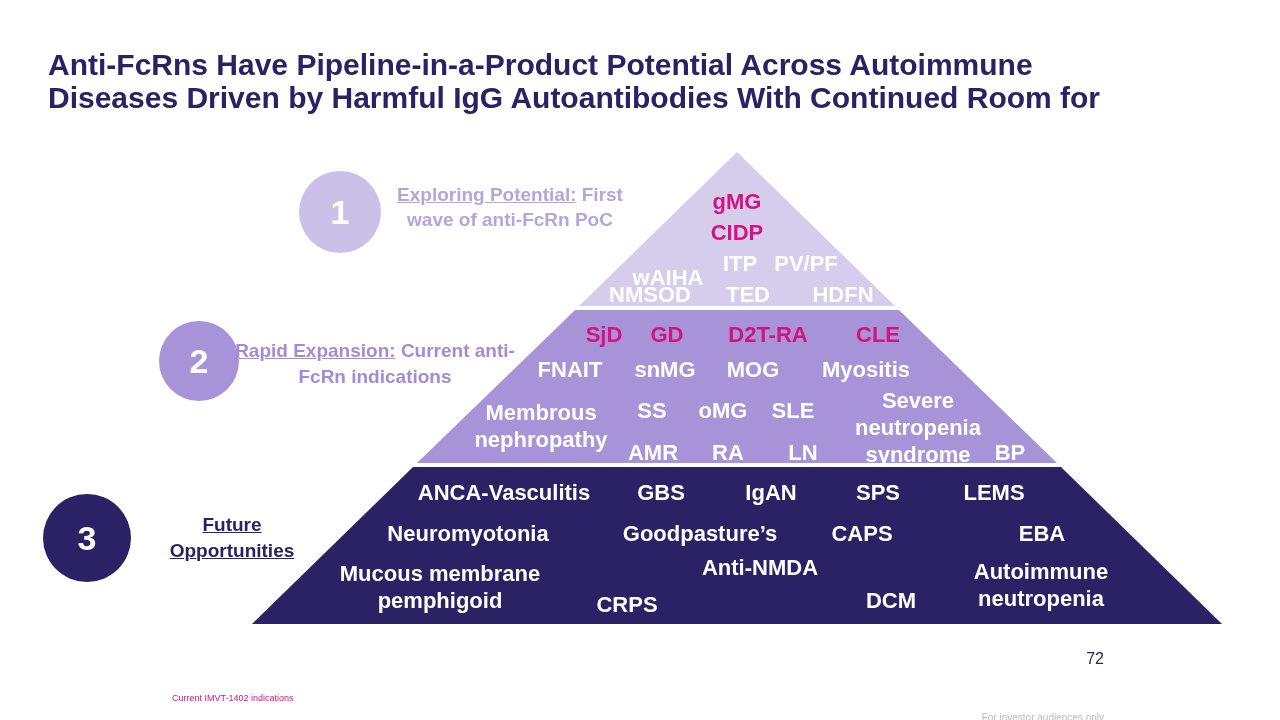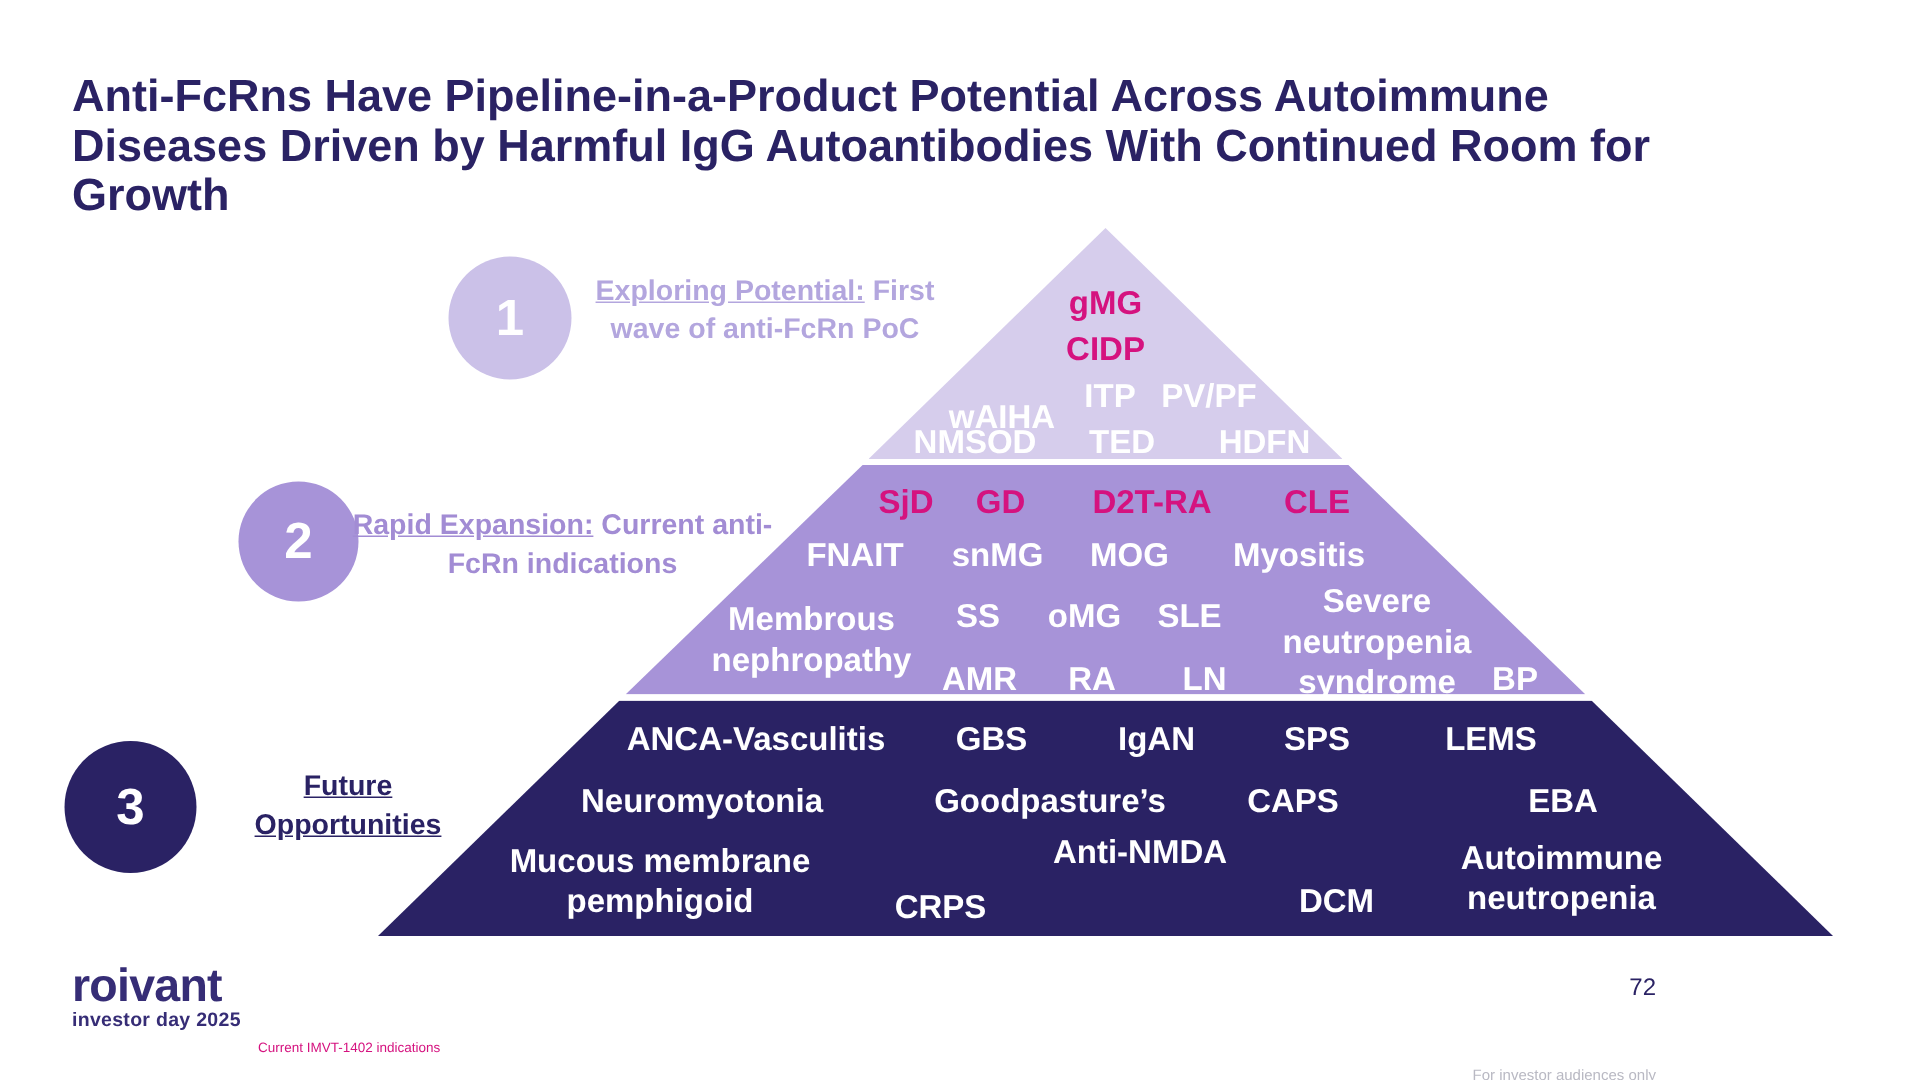--- a/index.html
+++ b/index.html
@@ -57,21 +57,20 @@
   .audience{position:absolute;right:48px;top:679px;color:var(--audience-gray);font-size:10px;margin-top:33px;}
 </style>
 </head>
 <body>
 
 <div class="slide">
 
   <div class="title">
     <div>Anti-FcRns Have Pipeline-in-a-Product Potential Across Autoimmune</div>
     <div>Diseases Driven by Harmful IgG Autoantibodies With Continued Room for</div>
-    <div>Growth</div>
   </div>
 
   <div>
     <div class="tier tier1"></div>
     <div class="tier tier2"></div>
     <div class="tier tier3"></div>
 
     <div class="ind pink" style="left:737px;top:188px">gMG</div>
     <div class="ind pink" style="left:737px;top:219px">CIDP</div>
     <div class="ind" style="left:668px;top:264px">wAIHA</div>
@@ -130,23 +129,19 @@
     </div>
     <div class="tlabel tlabel2">
       <span class="u">Rapid Expansion:</span>
       <span>Current anti-FcRn indications</span>
     </div>
     <div class="tlabel tlabel3">
       <span class="u">Future Opportunities</span>
     </div>
   </div>
 
-  <div class="logo">
-    <div class="word">roivant</div>
-    <div class="sub">investor day 2025</div>
-  </div>
   <div class="footnotes">
     <div class="fn-pink">Current IMVT-1402 indications</div>
   </div>
   <div class="pagenum">72</div>
   <div class="audience">For investor audiences only</div>
 
 </div>
 
 </body></html>

